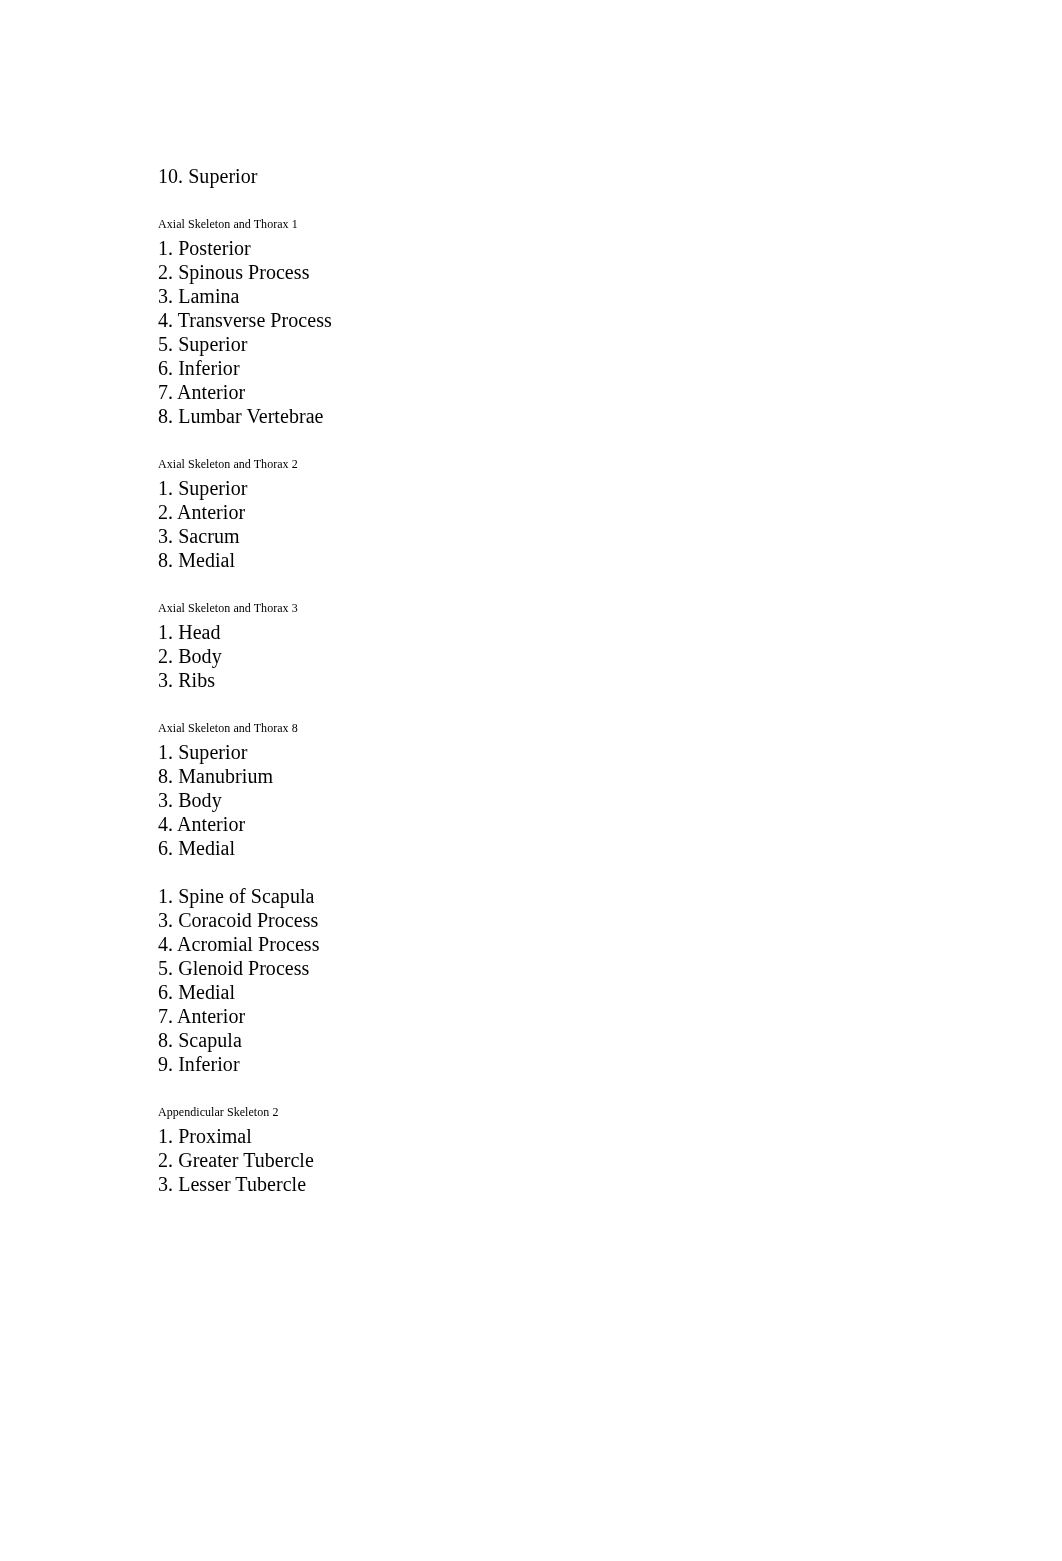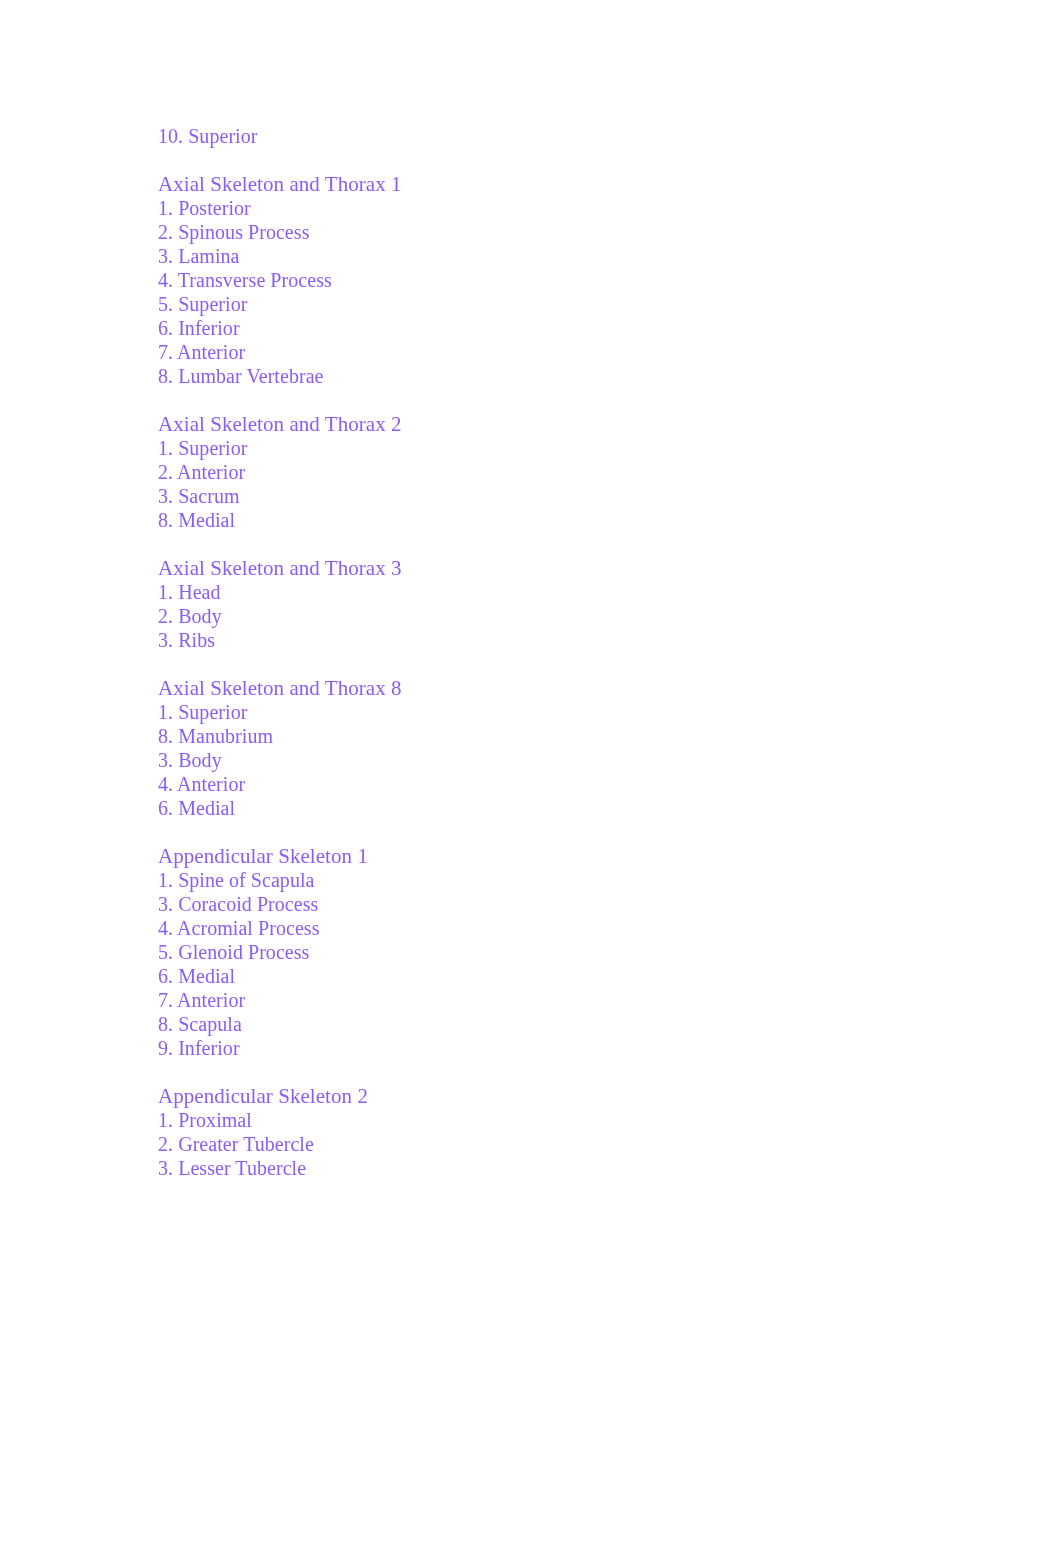--- a/index.html
+++ b/index.html
@@ -41,32 +41,32 @@
     height: 24px;
     line-height: 24px;
     font-size: 20px;
     white-space: pre;
     letter-spacing: 0.05px;
   }
   .section-heading {
     display: block;
     height: 24px;
     line-height: 24px;
-    font-size: 21px;
+    font-size: 12px;
     font-weight: normal;
     margin: 0;
     white-space: pre;
     letter-spacing: 0.05px;
   }
 </style>
 </head>
 <body style="background: rgb(255, 255, 255);">
 
 <div id="page" style="background: rgb(255, 255, 255);">
-  <div class="doc-body" id="doc-body" style="color: #8b5cf6;">
+  <div class="doc-body" id="doc-body" style="color: #000000; margin-top: 40px;">
       <div class="section">
         <span class="line">10. Superior</span>
       </div>
       <div class="section">
         <span class="section-heading">Axial Skeleton and Thorax 1</span>
         <span class="line">1. Posterior</span>
         <span class="line">2. Spinous Process</span>
         <span class="line">3. Lamina</span>
         <span class="line">4. Transverse Process</span>
         <span class="line">5. Superior</span>
@@ -89,21 +89,20 @@
       </div>
       <div class="section">
         <span class="section-heading">Axial Skeleton and Thorax 8</span>
         <span class="line">1. Superior</span>
         <span class="line">8. Manubrium</span>
         <span class="line">3. Body</span>
         <span class="line">4. Anterior</span>
         <span class="line">6. Medial</span>
       </div>
       <div class="section">
-        <span class="section-heading">Appendicular Skeleton 1</span>
         <span class="line">1. Spine of Scapula</span>
         <span class="line">3. Coracoid Process</span>
         <span class="line">4. Acromial Process</span>
         <span class="line">5. Glenoid Process</span>
         <span class="line">6. Medial</span>
         <span class="line">7. Anterior</span>
         <span class="line">8. Scapula</span>
         <span class="line">9. Inferior</span>
       </div>
       <div class="section">

